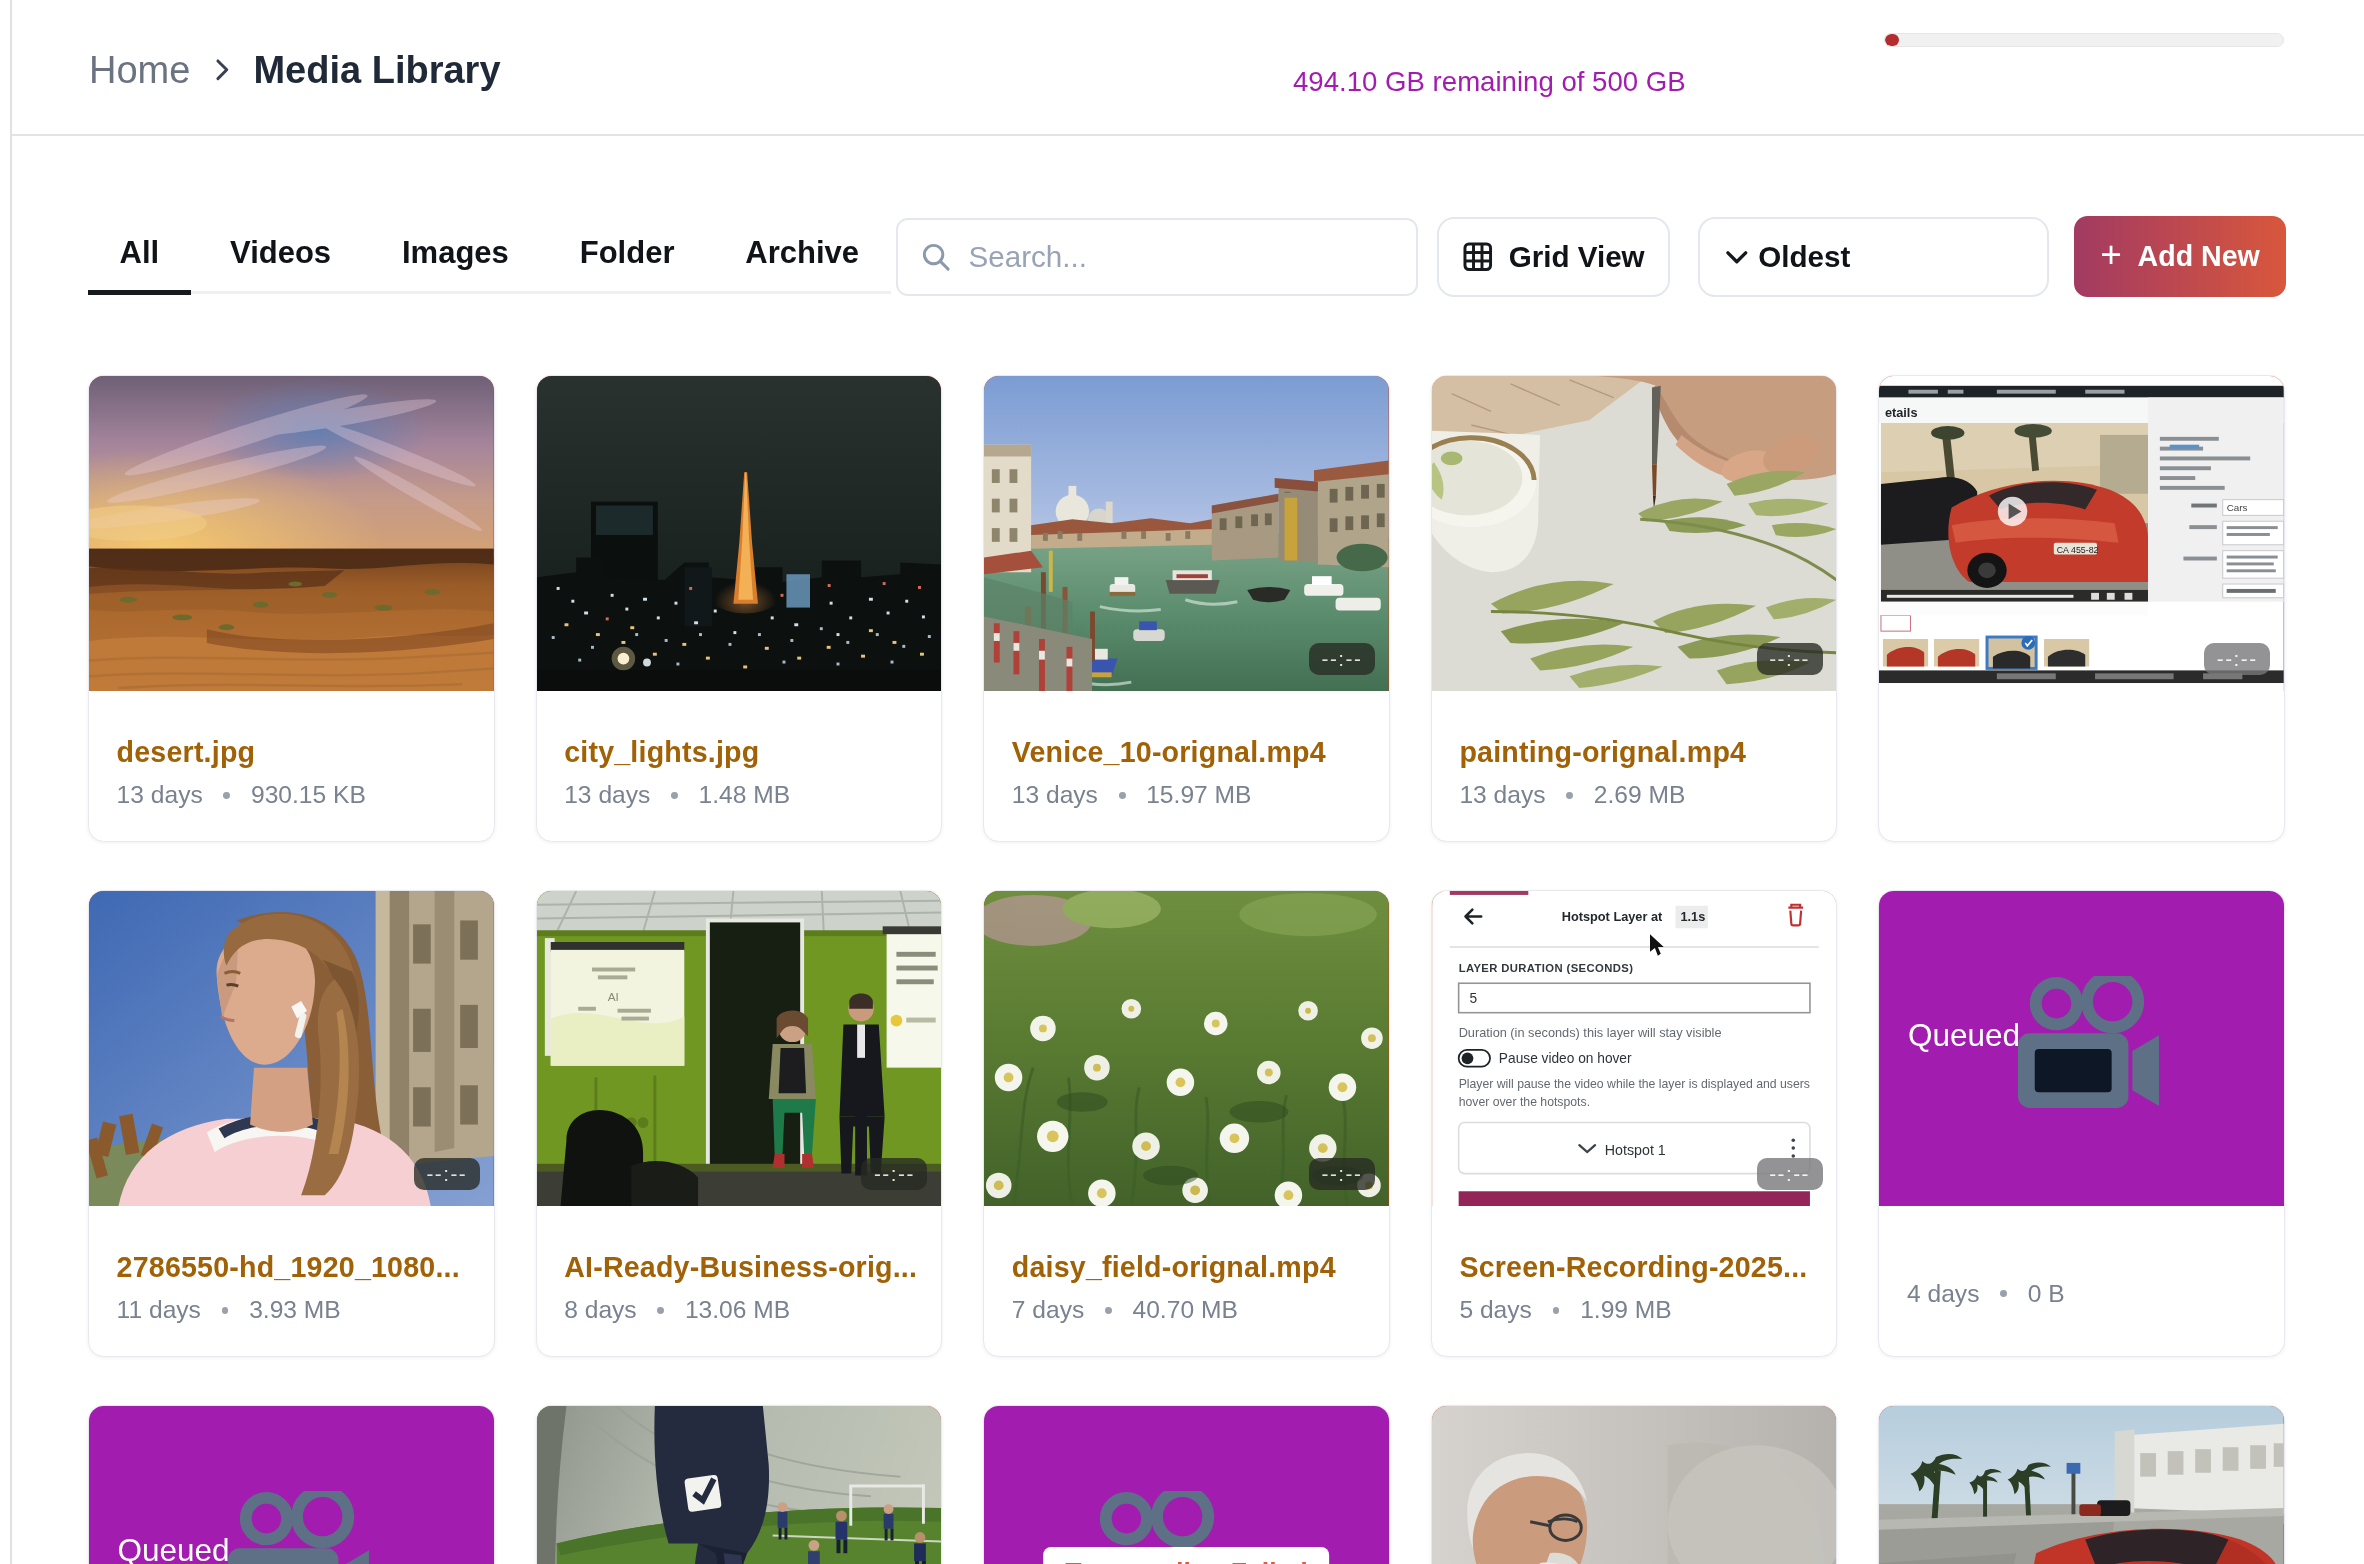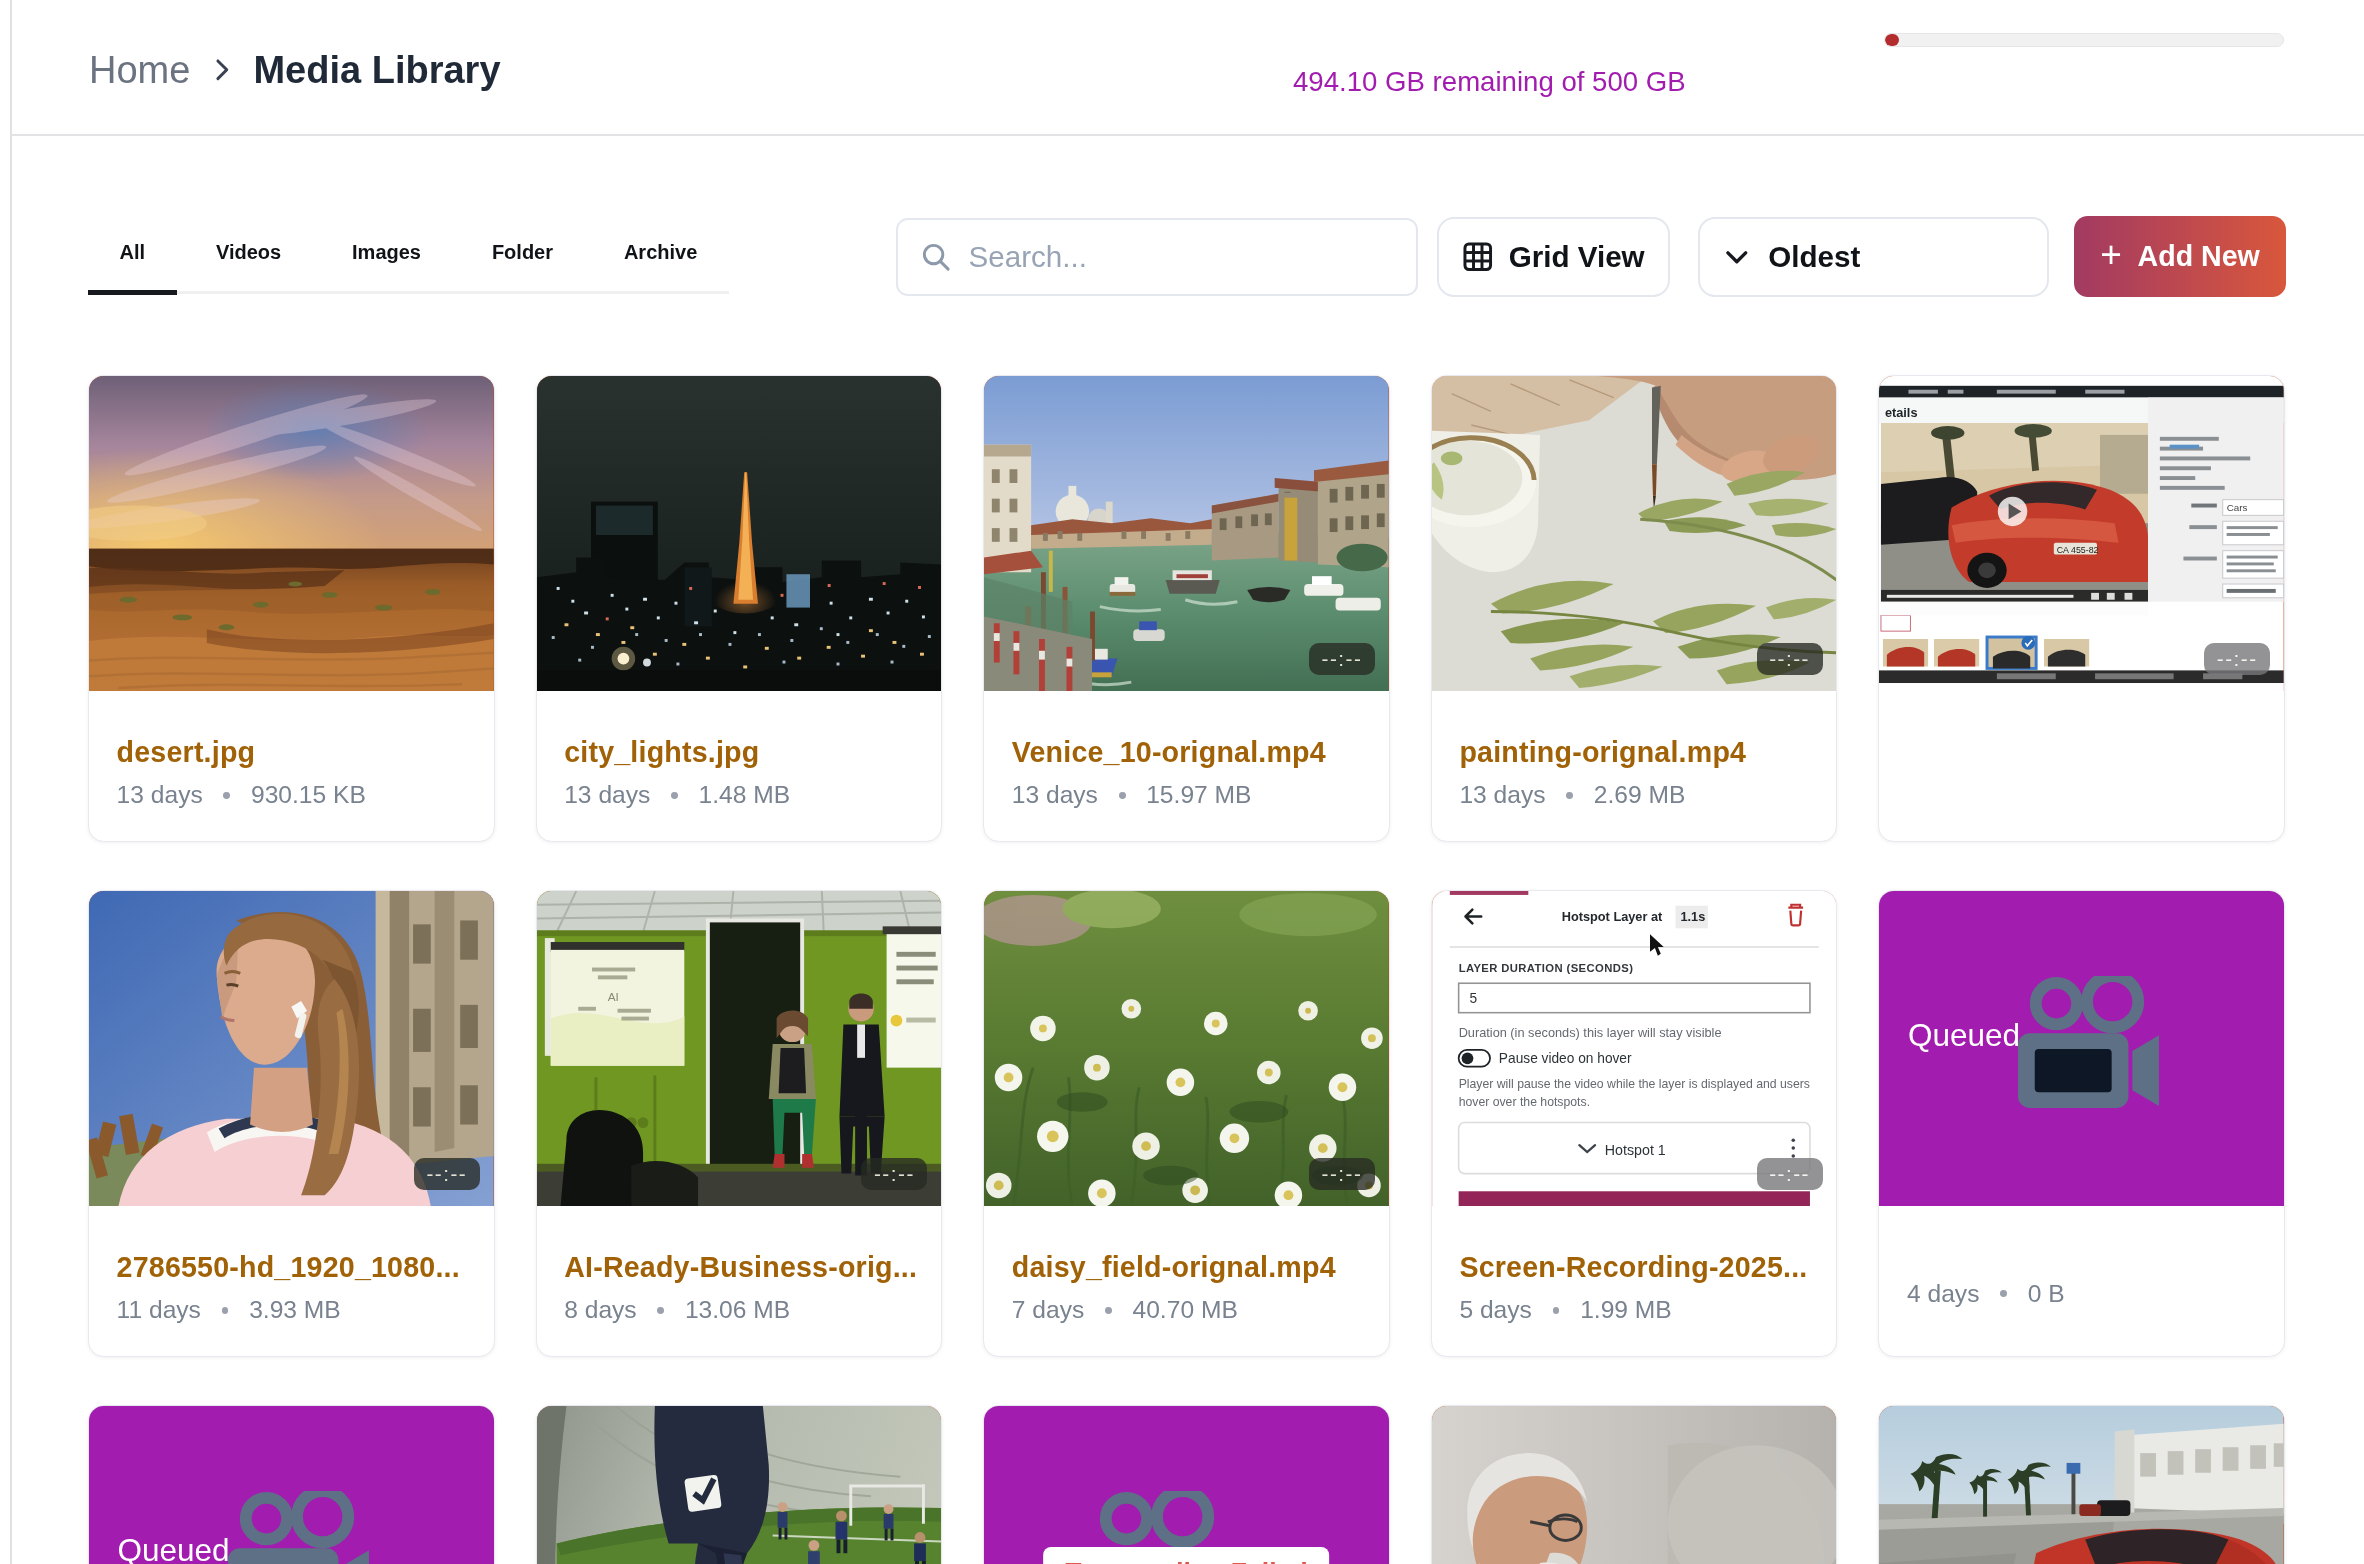--- a/index.html
+++ b/index.html
@@ -13,29 +13,29 @@
 .crumbs .sep { margin:0 21.7px; display:inline-block; }
 .crumbs .cur { color:#1f2937; font-weight:600; }
 
 
 .sbar { position:absolute; left:1884px; top:32.5px; width:400px; height:14.8px; border-radius:7.9px; background:#f1f1f2; border:1px solid #e6e6e8; overflow:hidden; }
 .sbar .fill { width:13.8px; height:100%; background:#b32d2e; border-radius:7.9px; }
 .stext { position:absolute; top:66px; left:1293px; width:991px; text-align:left; font-size:27.6px; color:#a21caf; }
 
 
 .tabs { position:absolute; left:88px; top:214px; height:80px; display:flex; border-bottom:3px solid #f0f0f1; }
-.tab { font-size:20px; font-weight:600; color:#101418; padding:0 31.5px; display:flex; align-items:center; margin-right:7.9px; position:relative; }
+.tab { font-size:31px; font-weight:600; color:#101418; padding:0 31.5px; display:flex; align-items:center; margin-right:7.9px; position:relative; }
 .tab:last-child { margin-right:0; }
 .tab.active::after { content:""; position:absolute; left:0; right:0; bottom:-3.9px; height:4.9px; background:#16191d; }
 
 .search { position:absolute; left:896px; top:218px; width:522px; height:78px; border:2px solid #e4e8ee; border-radius:11.8px; display:flex; align-items:center; padding-left:21.7px; background:#fff; }
 .search .ph { font-size:29.6px; color:#98a4b5; margin-left:15.8px; }
 .btn { position:absolute; top:217px; height:80px; border:2px solid #e4e8ee; border-radius:17px; background:#fff; display:flex; align-items:center; justify-content:center; font-size:29.6px; font-weight:600; color:#101418; }
 .gridview { left:1437px; width:233px; gap:14.8px; }
-.oldest { left:1698px; width:351px; justify-content:flex-start; padding-left:21.7px; gap:17px; }
+.oldest { left:1698px; width:351px; justify-content:flex-start; padding-left:21.7px; gap:7px; }
 .addnew { position:absolute; left:2074px; top:216px; width:212px; height:81px; border-radius:13.8px; background:linear-gradient(90deg,#a23a62,#d8573c); color:#fff; font-size:28.6px; font-weight:700; display:flex; align-items:center; justify-content:center; gap:15.8px; }
 .addnew .plus { font-size:37px; font-weight:300; line-height:1; margin-top:-3.9px; }
 
 
 .grid { position:absolute; left:88px; top:375px; width:2197px; display:grid; grid-template-columns:repeat(5, 1fr); column-gap:41px; row-gap:48px; grid-auto-rows:467px; }
 .card { background:#fff; border:1px solid #e8e8ef; border-radius:15.8px; overflow:hidden; box-shadow:0 1px 3.9px rgba(30,40,60,0.07); position:relative; }
 .thumb { width:100%; height:315px; position:relative; overflow:hidden; background:#c2410c; }
 .thumb svg { position:absolute; left:0; top:0; width:100%; height:100%; display:block; }
 .cinfo { height:151px; display:flex; flex-direction:column; justify-content:center; padding:11.8px 25.6px 0 27.6px; }
 .ctitle { font-size:28.6px; font-weight:700; color:#a16207; white-space:nowrap; letter-spacing:0.2px; }

